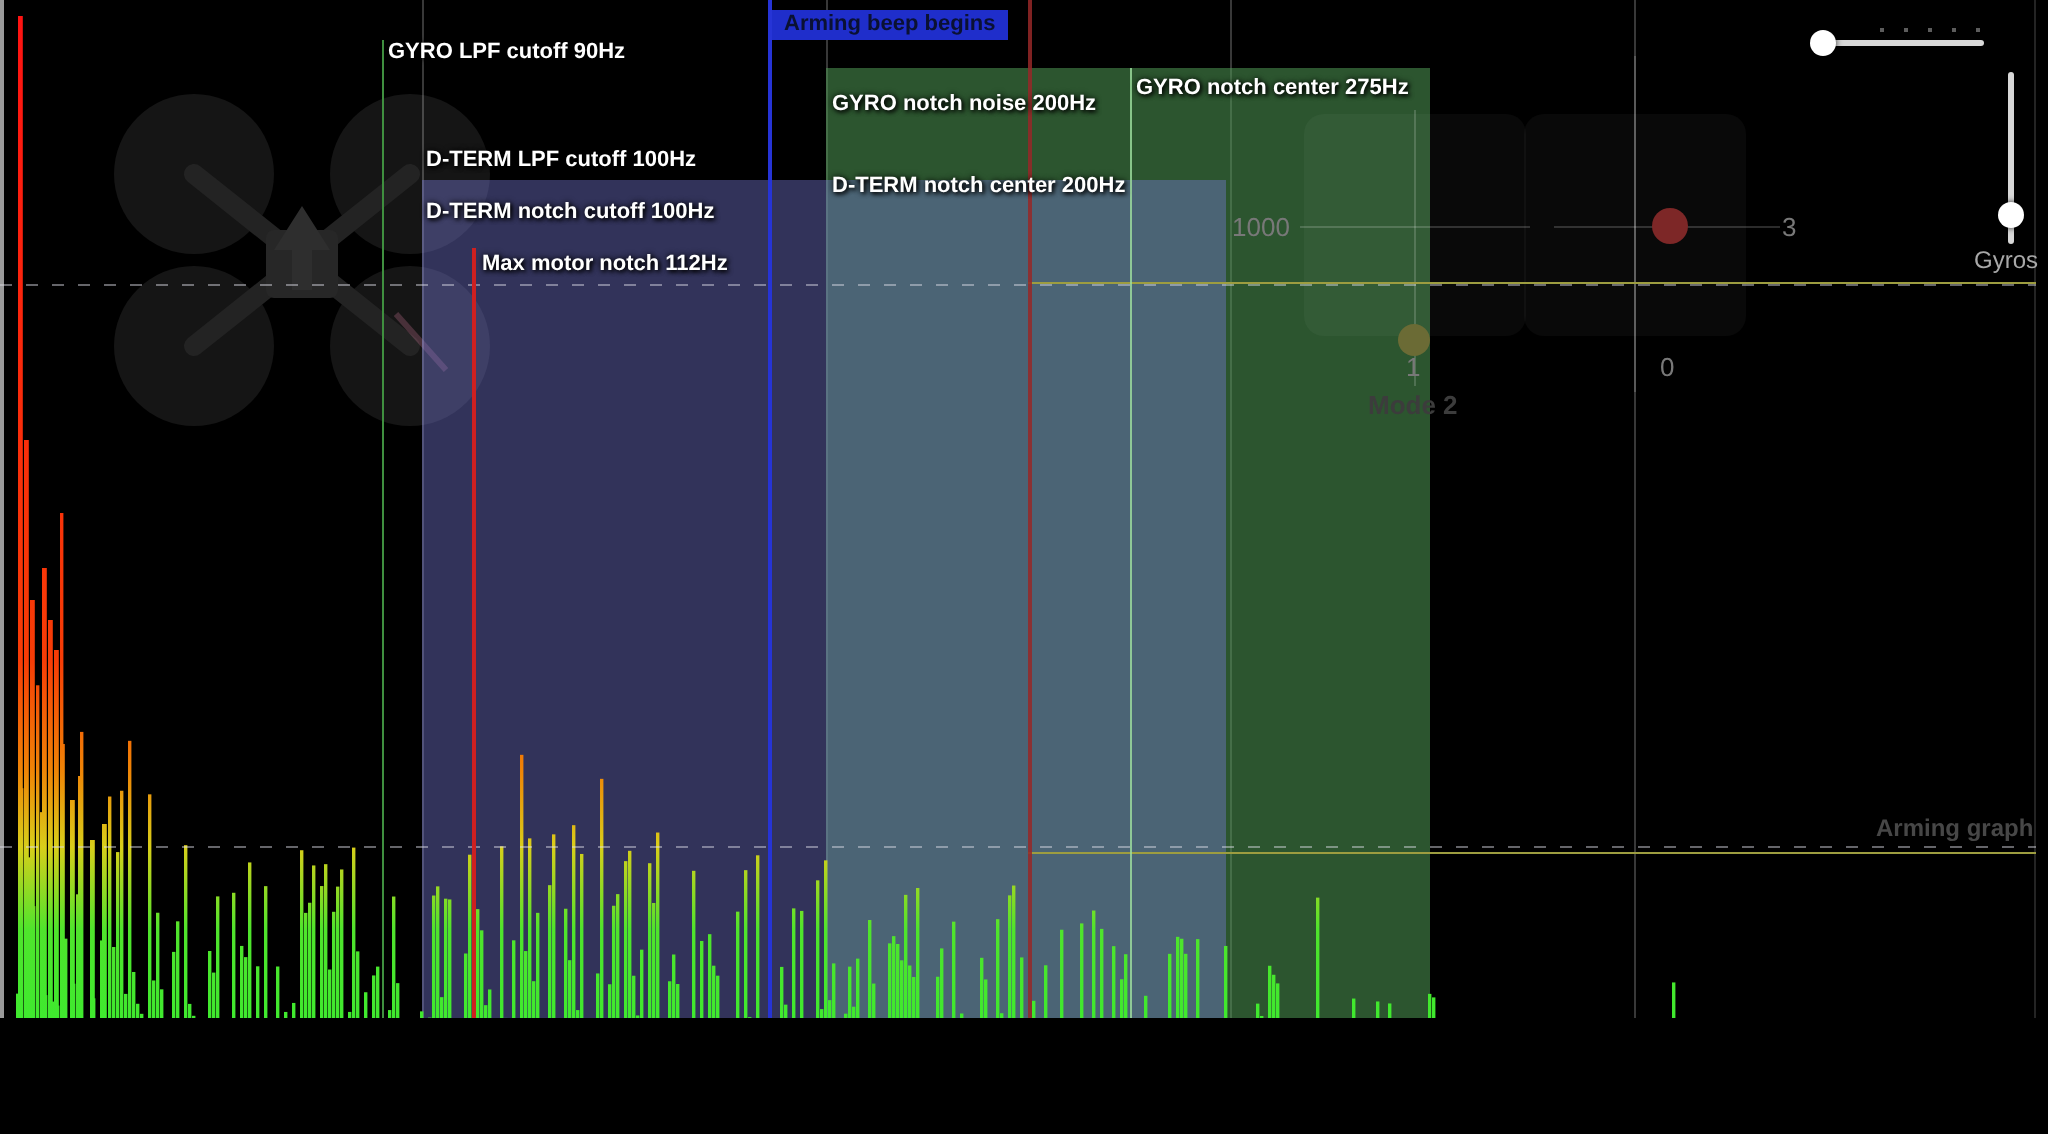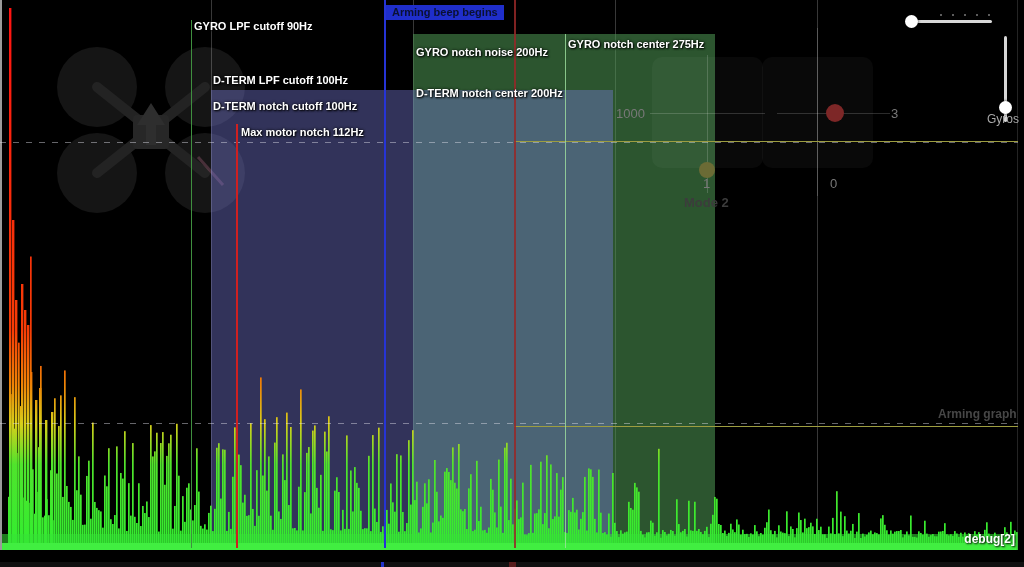--- a/index.html
+++ b/index.html
@@ -1,16 +1,16 @@
 <!DOCTYPE html>
 <html><head>
 <meta charset="utf-8">
 <style>
   html,body{margin:0;padding:0;background:#000;}
-  #stage{position:relative;width:1024px;height:567px;background:#000;overflow:hidden;
+  #stage{position:relative;width:1024px;height:509px;background:#000;overflow:hidden;
          font-family:"Liberation Sans",sans-serif;}
   .abs{position:absolute;}
   
   #left-edge{left:0;top:0;width:2px;height:550px;background:#9a9a9a;z-index:4;}
   #right-edge{left:1017px;top:0;width:1px;height:550px;background:rgba(255,255,255,0.14);z-index:4;}
   
   .vgrid{top:0;width:1px;height:550px;background:rgba(255,255,255,0.22);z-index:2;}
   .marker-line{z-index:6;}
   .hdash{left:0;width:1018px;height:1px;z-index:6;
          background:repeating-linear-gradient(to right,rgba(225,225,235,0.45) 0 6px,transparent 6px 13px);}
@@ -619,21 +619,21 @@
   <div class="abs slider-track-h" style="left:906px;top:20px;width:86px;"></div>
   <div class="abs slider-handle" style="left:905px;top:15px;"></div>
   <div class="abs tickdot" style="left:940px;top:14px;"></div>
   <div class="abs tickdot" style="left:952px;top:14px;"></div>
   <div class="abs tickdot" style="left:964px;top:14px;"></div>
   <div class="abs tickdot" style="left:976px;top:14px;"></div>
   <div class="abs tickdot" style="left:988px;top:14px;"></div>
 
   <div class="abs slider-track-v" style="left:1004px;top:36px;height:86px;"></div>
   <div class="abs slider-handle" style="left:999px;top:101px;"></div>
-  <div id="gyros-label" class="abs" style="left:987px;top:112px;">Gyros</div>
+  <div id="gyros-label" class="abs" style="left:987px;top:123px;">Gyros</div>
 
   <div id="custom-graph-label" class="abs" style="left:938px;top:407px;">Arming graph</div>
   <div id="debug-label" class="abs" style="right:9px;top:532px;">debug[2]</div>
 
 
   <div id="seek-bar" class="abs">
       <div class="seek-mark" style="left: 381px; width: 3px; background: rgb(34, 51, 204);"></div>
       <div class="seek-mark" style="left: 509px; width: 7px; background: rgb(87, 28, 28);"></div>
     </div>
 <div class="abs vgrid" style="left: 211px;"></div>

